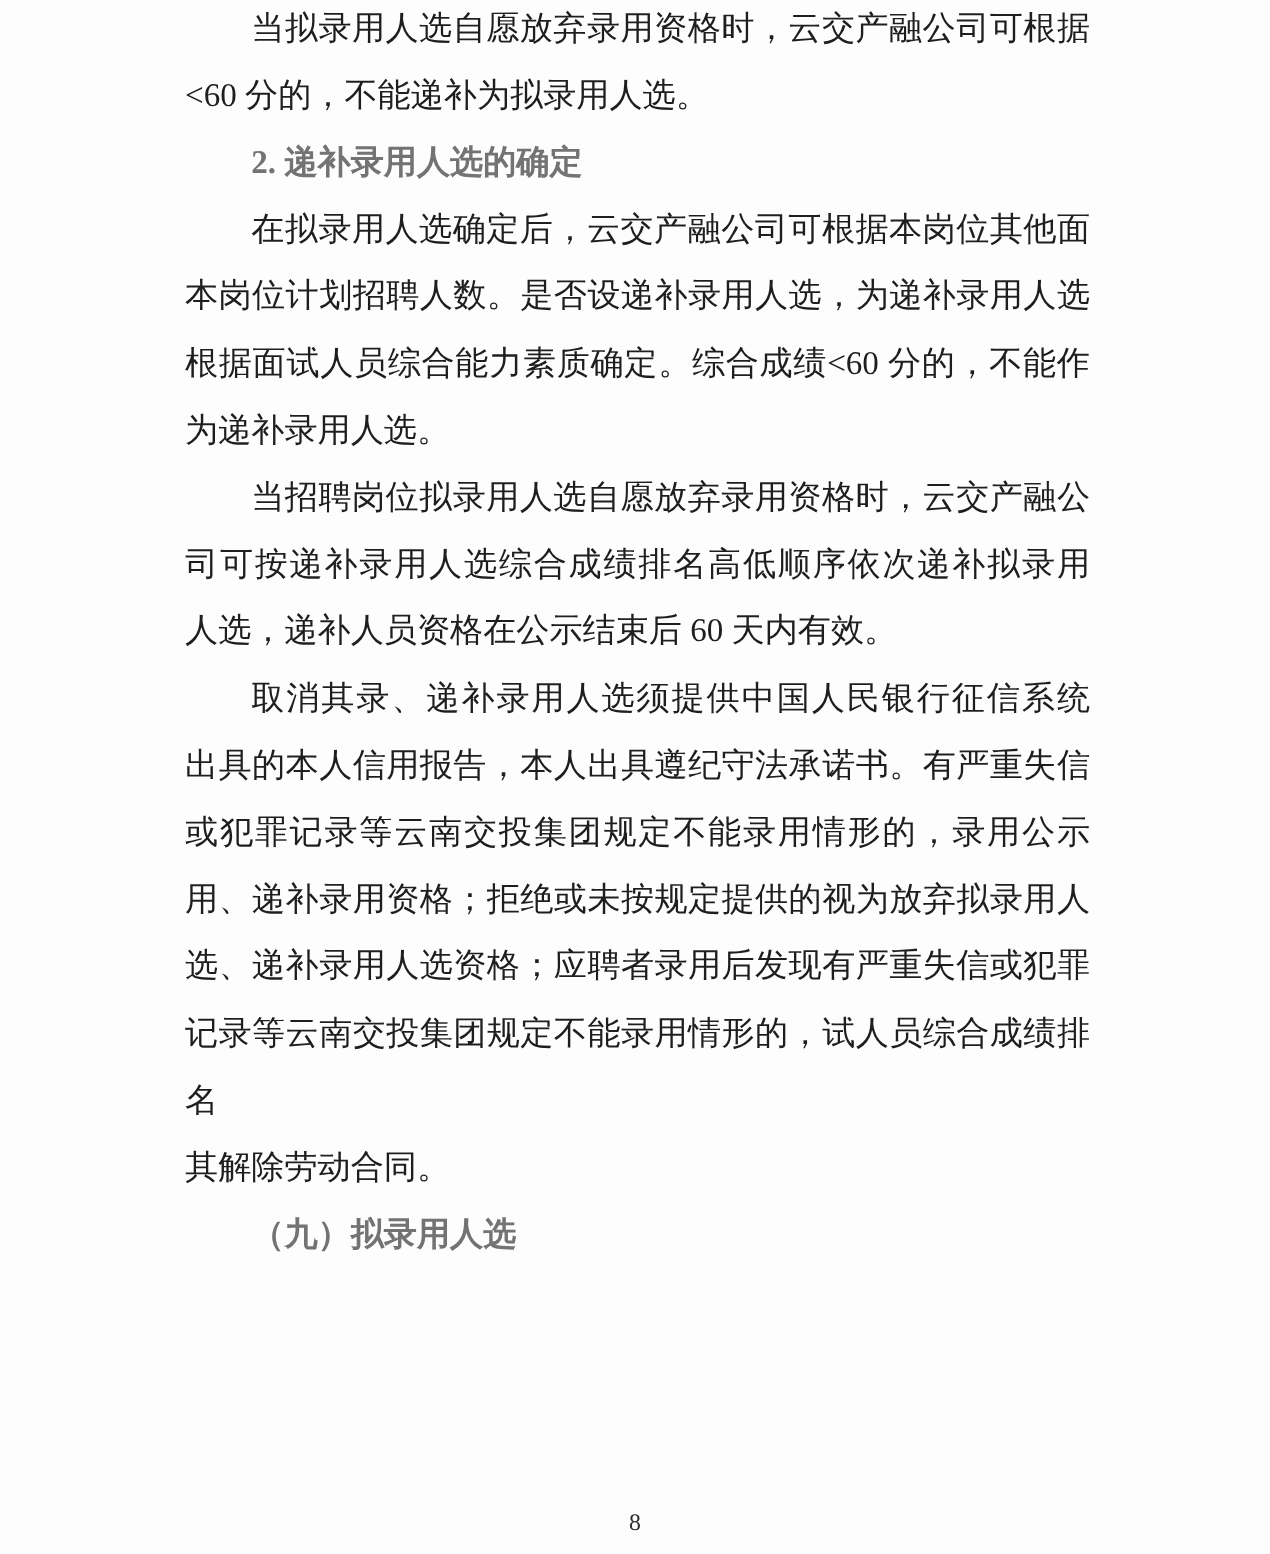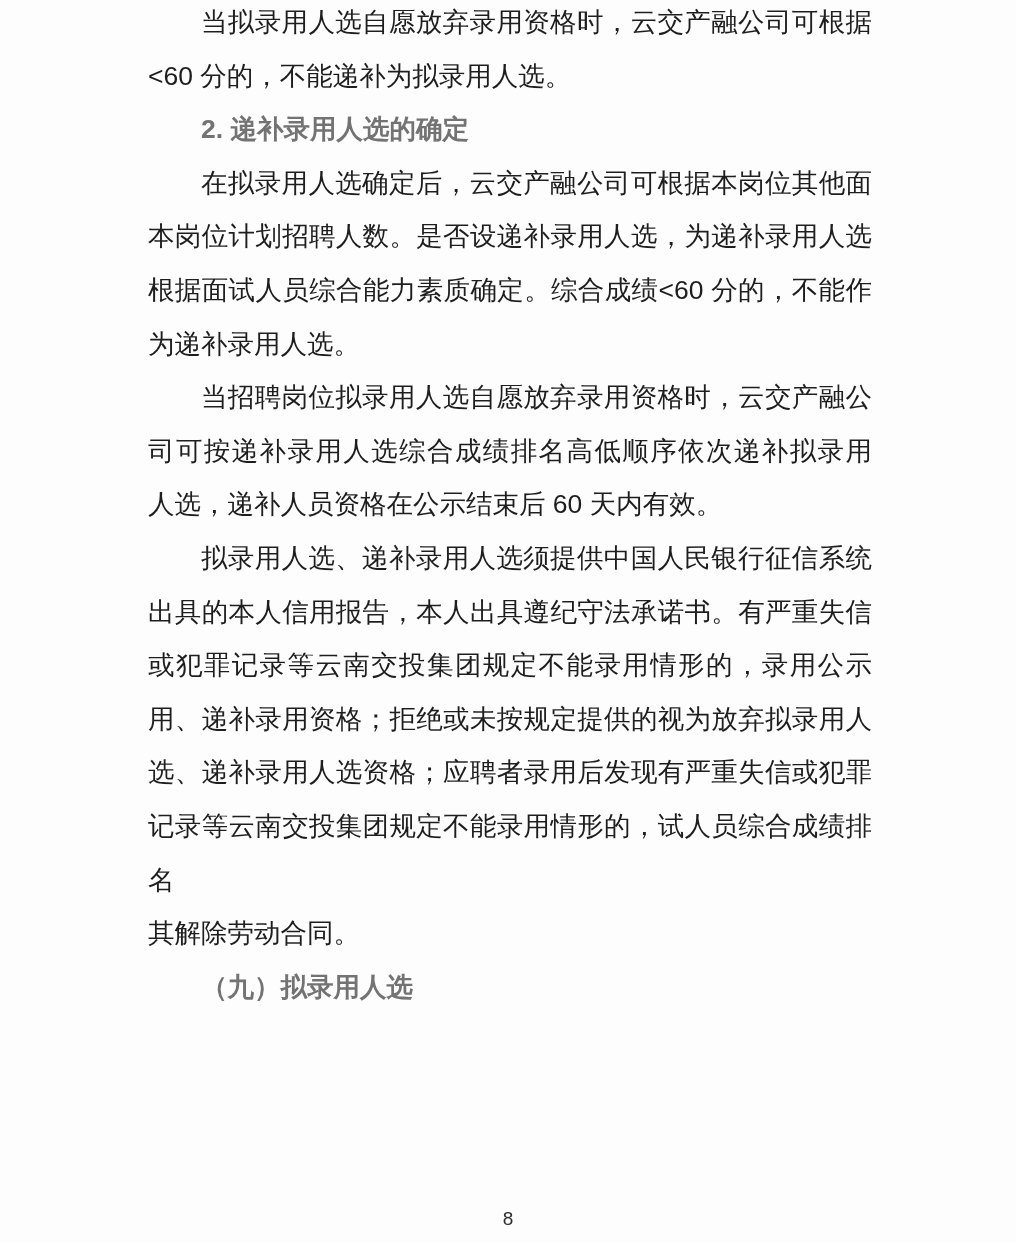--- a/index.html
+++ b/index.html
@@ -6,21 +6,21 @@
     margin: 0;
     padding: 0;
     background: #ffffff;
   }
   .page {
     position: relative;
     width: 1016px;
     height: 1243px;
     background: #fdfdfd;
     overflow: hidden;
-    font-family: Liberation Sans, sans-serif;
+    font-family: Liberation Serif, serif;
   }
   .text-block {
     position: absolute;
     left: 148px;
     top: -4px;
     width: 724px;
     font-size: 26.5px;
     line-height: 53.6px;
     color: #1e1e1e;
   }
@@ -58,21 +58,21 @@
       <div class="line indent fill">当拟录用人选自愿放弃录用资格时，云交产融公司可根据</div>
       <div class="line">&lt;60 分的，不能递补为拟录用人选。</div>
       <div class="line heading indent">2. 递补录用人选的确定</div>
       <div class="line indent fill">在拟录用人选确定后，云交产融公司可根据本岗位其他面</div>
       <div class="line fill">本岗位计划招聘人数。是否设递补录用人选，为递补录用人选</div>
       <div class="line fill">根据面试人员综合能力素质确定。综合成绩&lt;60 分的，不能作</div>
       <div class="line">为递补录用人选。</div>
       <div class="line indent fill">当招聘岗位拟录用人选自愿放弃录用资格时，云交产融公</div>
       <div class="line fill">司可按递补录用人选综合成绩排名高低顺序依次递补拟录用</div>
       <div class="line">人选，递补人员资格在公示结束后 60 天内有效。</div>
-      <div class="line indent fill">拟录用人选、递补录用人选须提供中国人民银行征信系统</div>
+      <div class="line indent fill">取消其录、递补录用人选须提供中国人民银行征信系统</div>
       <div class="line fill">出具的本人信用报告，本人出具遵纪守法承诺书。有严重失信</div>
       <div class="line fill">或犯罪记录等云南交投集团规定不能录用情形的，录用公示</div>
       <div class="line fill">用、递补录用资格；拒绝或未按规定提供的视为放弃拟录用人</div>
       <div class="line fill">选、递补录用人选资格；应聘者录用后发现有严重失信或犯罪</div>
       <div class="line fill">记录等云南交投集团规定不能录用情形的，试人员综合成绩排名</div>
       <div class="line">其解除劳动合同。</div>
       <div class="line heading indent">（九）拟录用人选</div>
     </main>
   <footer class="page-footer">
     <span>8</span>

